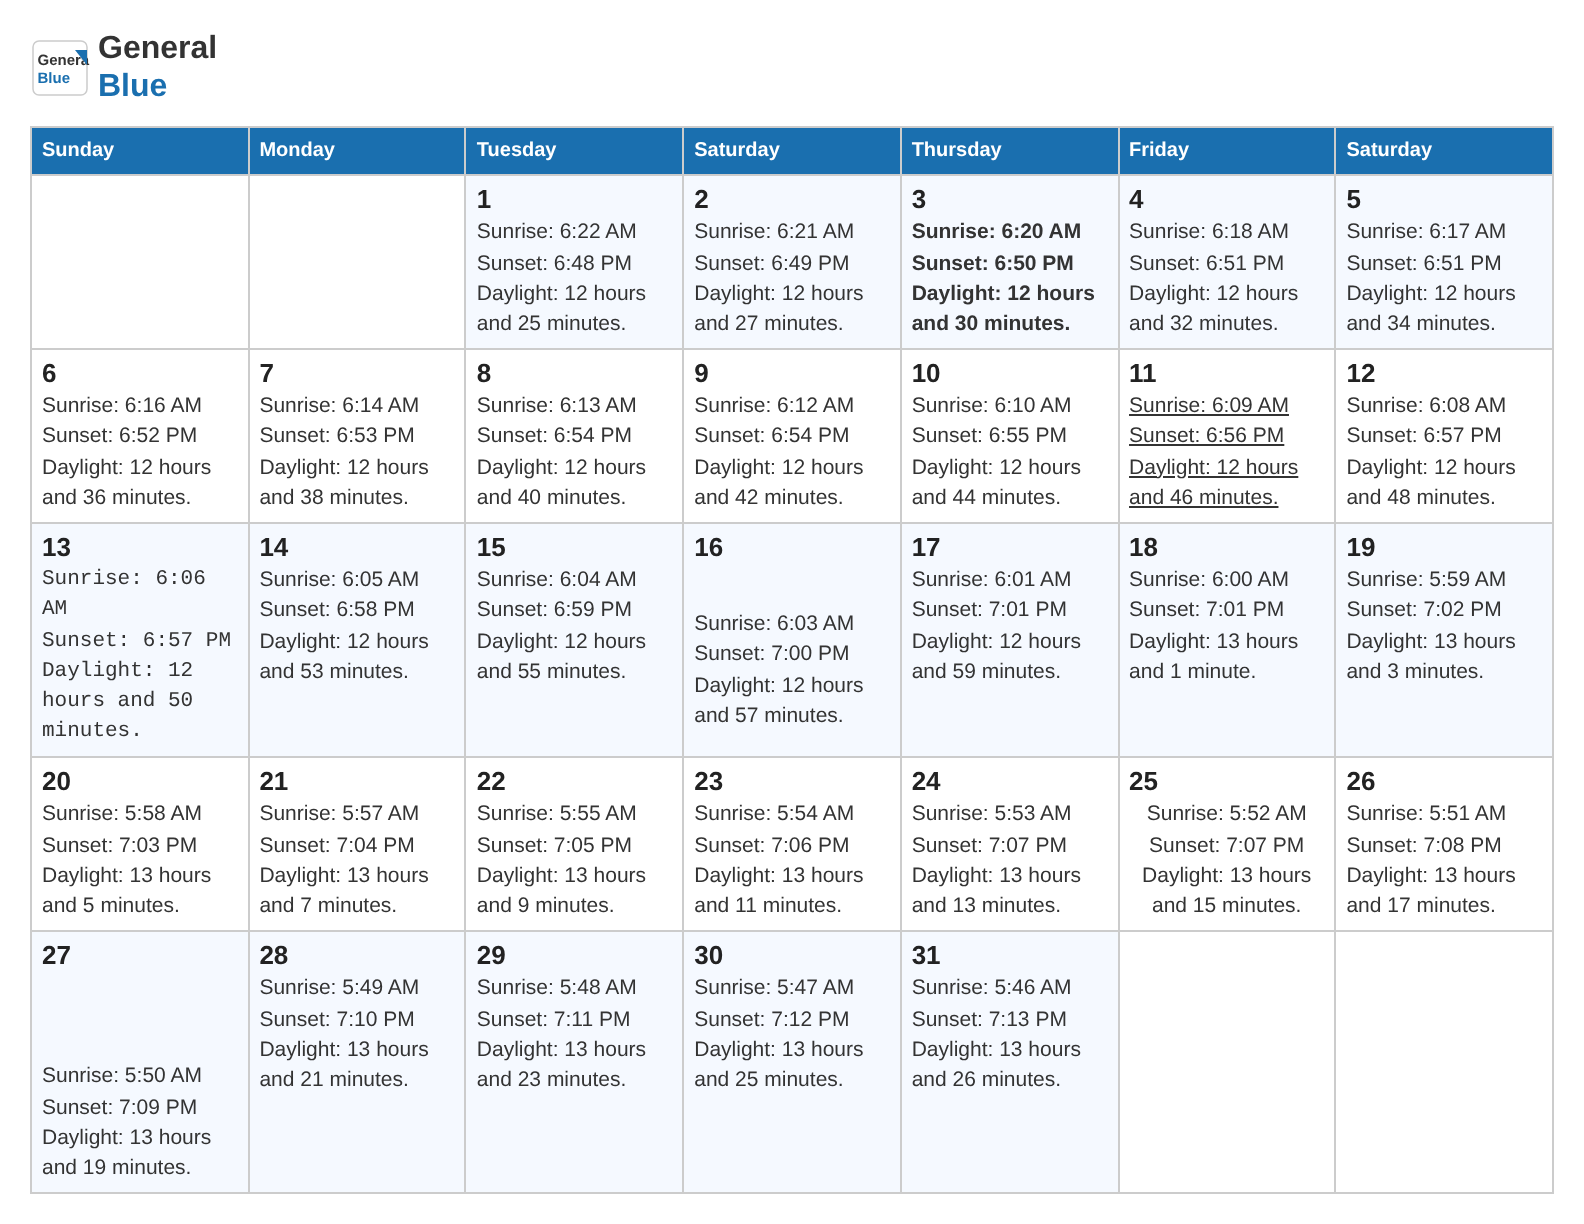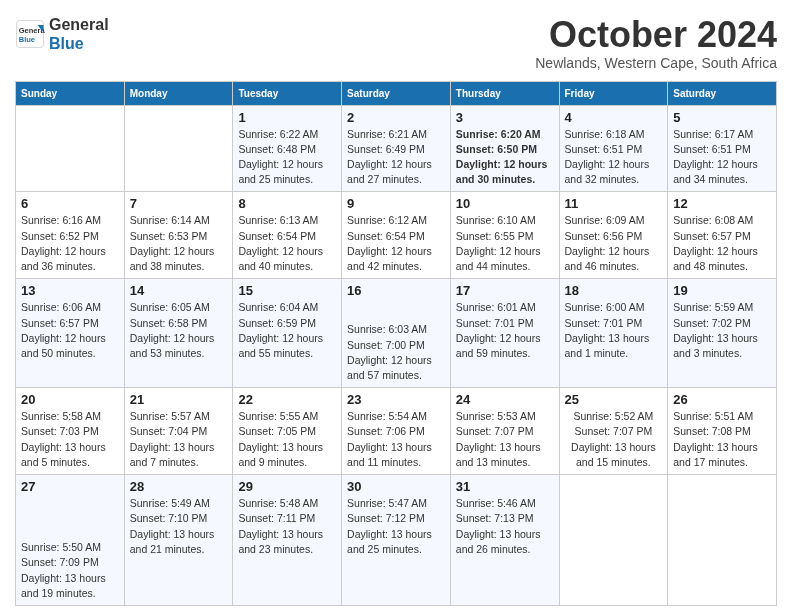--- a/index.html
+++ b/index.html
@@ -90,24 +90,20 @@
       <rect x="2" y="2" width="36" height="36" rx="4" fill="white" stroke="#ccc" stroke-width="1"></rect>
       <text x="5" y="18" font-size="10" font-weight="bold" fill="#333">General</text>
       <text x="5" y="30" font-size="10" font-weight="bold" fill="#1a6faf">Blue</text>
       <polygon points="30,8 38,8 38,18" fill="#1a6faf"></polygon>
     </svg>
     <div style="display:flex;flex-direction:column;line-height:1.2;">
       <span style="font-size:16px;font-weight:bold;color:#333;">General</span>
       <span style="font-size:16px;font-weight:bold;color:#1a6faf;">Blue</span>
     </div>
   </div>
-  <div class="title-block">
-    <div class="month-title">October 2024</div>
-    <div class="location">Newlands, Western Cape, South Africa</div>
-  </div>
 </div>
 
 <table>
   <thead>
     <tr>
     <th>Sunday</th>
         <th>Monday</th>
         <th>Tuesday</th>
         <th>Saturday</th>
         <th>Thursday</th>
@@ -176,35 +172,35 @@
 Daylight: 12 hours and 42 minutes.</div>
         </td>
         <td>
           <span class="day-num">10</span>
           <div class="day-info" style="white-space: pre-line;">Sunrise: 6:10 AM
 Sunset: 6:55 PM
 Daylight: 12 hours and 44 minutes.</div>
         </td>
         <td>
           <span class="day-num">11</span>
-          <div class="day-info" style="white-space: pre-line;">Sunrise: 6:09 AM
+          <div class="day-info" style="white-space: pre-line; text-decoration: underline;">Sunrise: 6:09 AM
 Sunset: 6:56 PM
 Daylight: 12 hours and 46 minutes.</div>
         </td>
         <td>
           <span class="day-num">12</span>
           <div class="day-info" style="white-space: pre-line;">Sunrise: 6:08 AM
 Sunset: 6:57 PM
 Daylight: 12 hours and 48 minutes.</div>
         </td>
       </tr>
       <tr>
         <td>
           <span class="day-num">13</span>
-          <div class="day-info" style="white-space: pre-line;">Sunrise: 6:06 AM
+          <div class="day-info" style="white-space: pre-line; font-family: Liberation Mono, monospace;">Sunrise: 6:06 AM
 Sunset: 6:57 PM
 Daylight: 12 hours and 50 minutes.</div>
         </td>
         <td>
           <span class="day-num">14</span>
           <div class="day-info" style="white-space: pre-line;">Sunrise: 6:05 AM
 Sunset: 6:58 PM
 Daylight: 12 hours and 53 minutes.</div>
         </td>
         <td>

